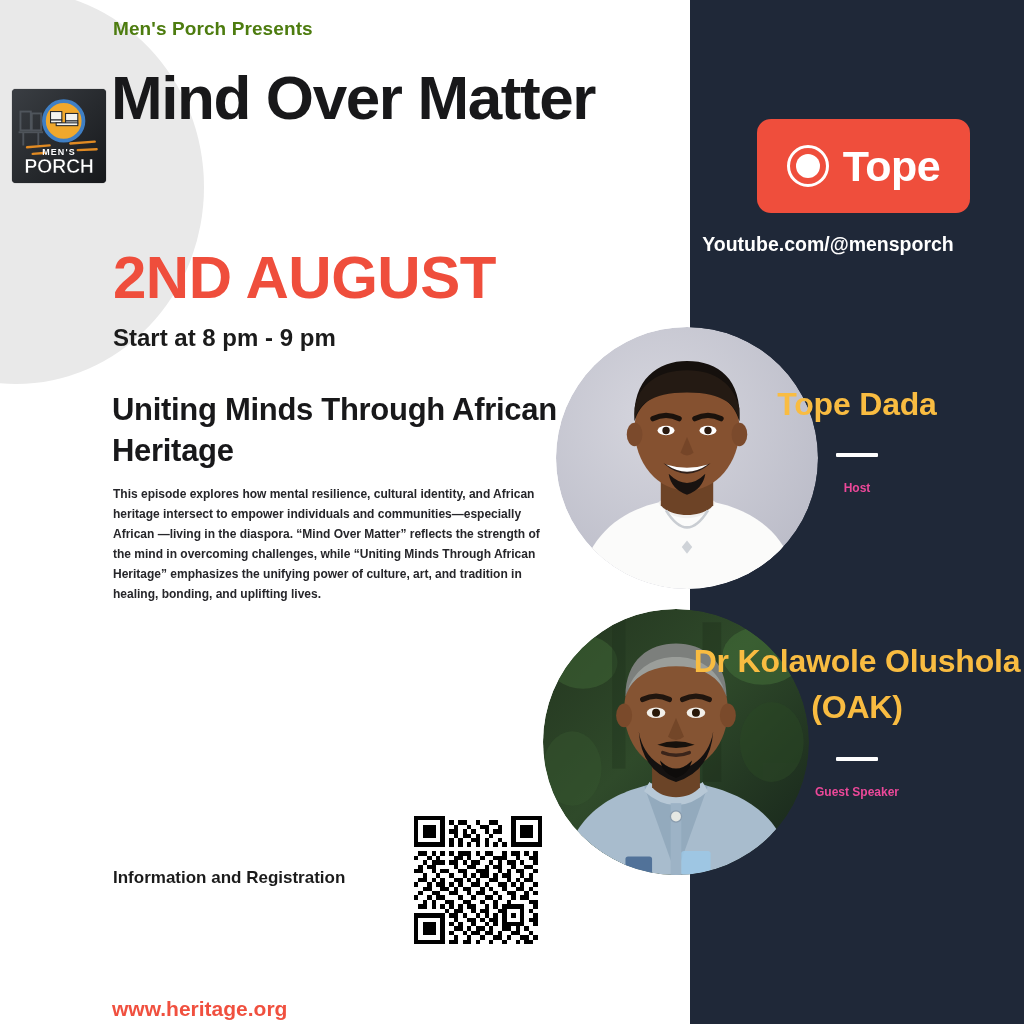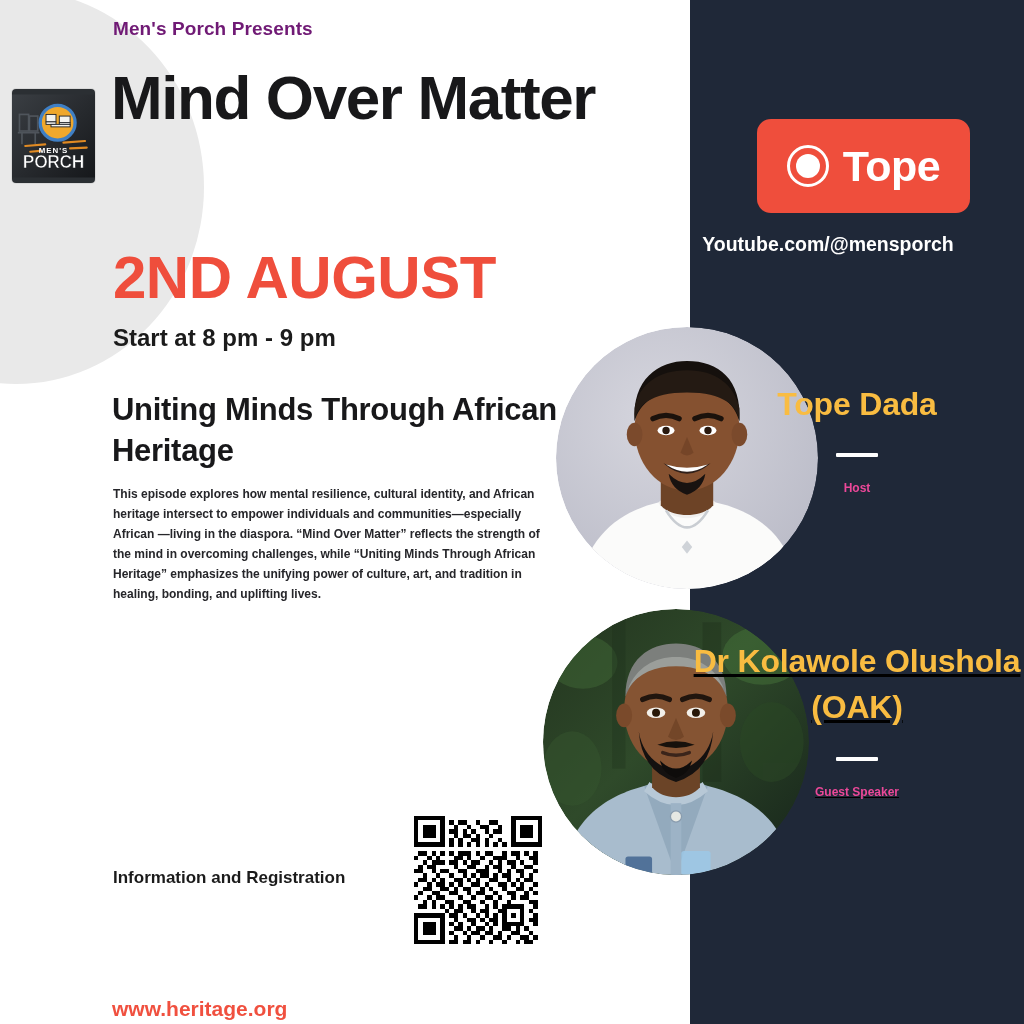--- a/index.html
+++ b/index.html
@@ -49,29 +49,29 @@
     width: 690px;
     height: 1024px;
   }
 
   .presents {
     position: absolute;
     left: 113px;
     top: 18px;
     font-size: 19px;
     font-weight: bold;
-    color: #701a75;
+    color: #4d7c0f;
     letter-spacing: 0.1px;
   }
 
   .logo-badge {
     position: absolute;
     left: 12px;
     top: 89px;
-    width: 83px;
+    width: 94px;
     height: 94px;
     border-radius: 4px;
     overflow: hidden;
     background: #2b2f33;
     box-shadow: 0 0 0 1px #d9d9d9;
   }
   .logo-badge .logo-svg { display: block; width: 100%; height: 100%; }
 
   .show-title {
     position: absolute;
@@ -245,21 +245,21 @@
     margin: 26px auto 24px auto;
     border-radius: 1px;
   }
   .speaker-role {
     font-size: 12px;
     font-weight: bold;
     color: #ec4899;
   }
 
   .speaker-host  { top: 381px; }
-  .speaker-guest { top: 638px; text-decoration: underline; }
+  .speaker-guest { top: 638px; }
 </style>
 </head>
 <body>
 
 <div class="poster">
 
   <div class="grey-blob"></div>
   <div class="dark-panel"></div>
 
   <div class="left-col">

